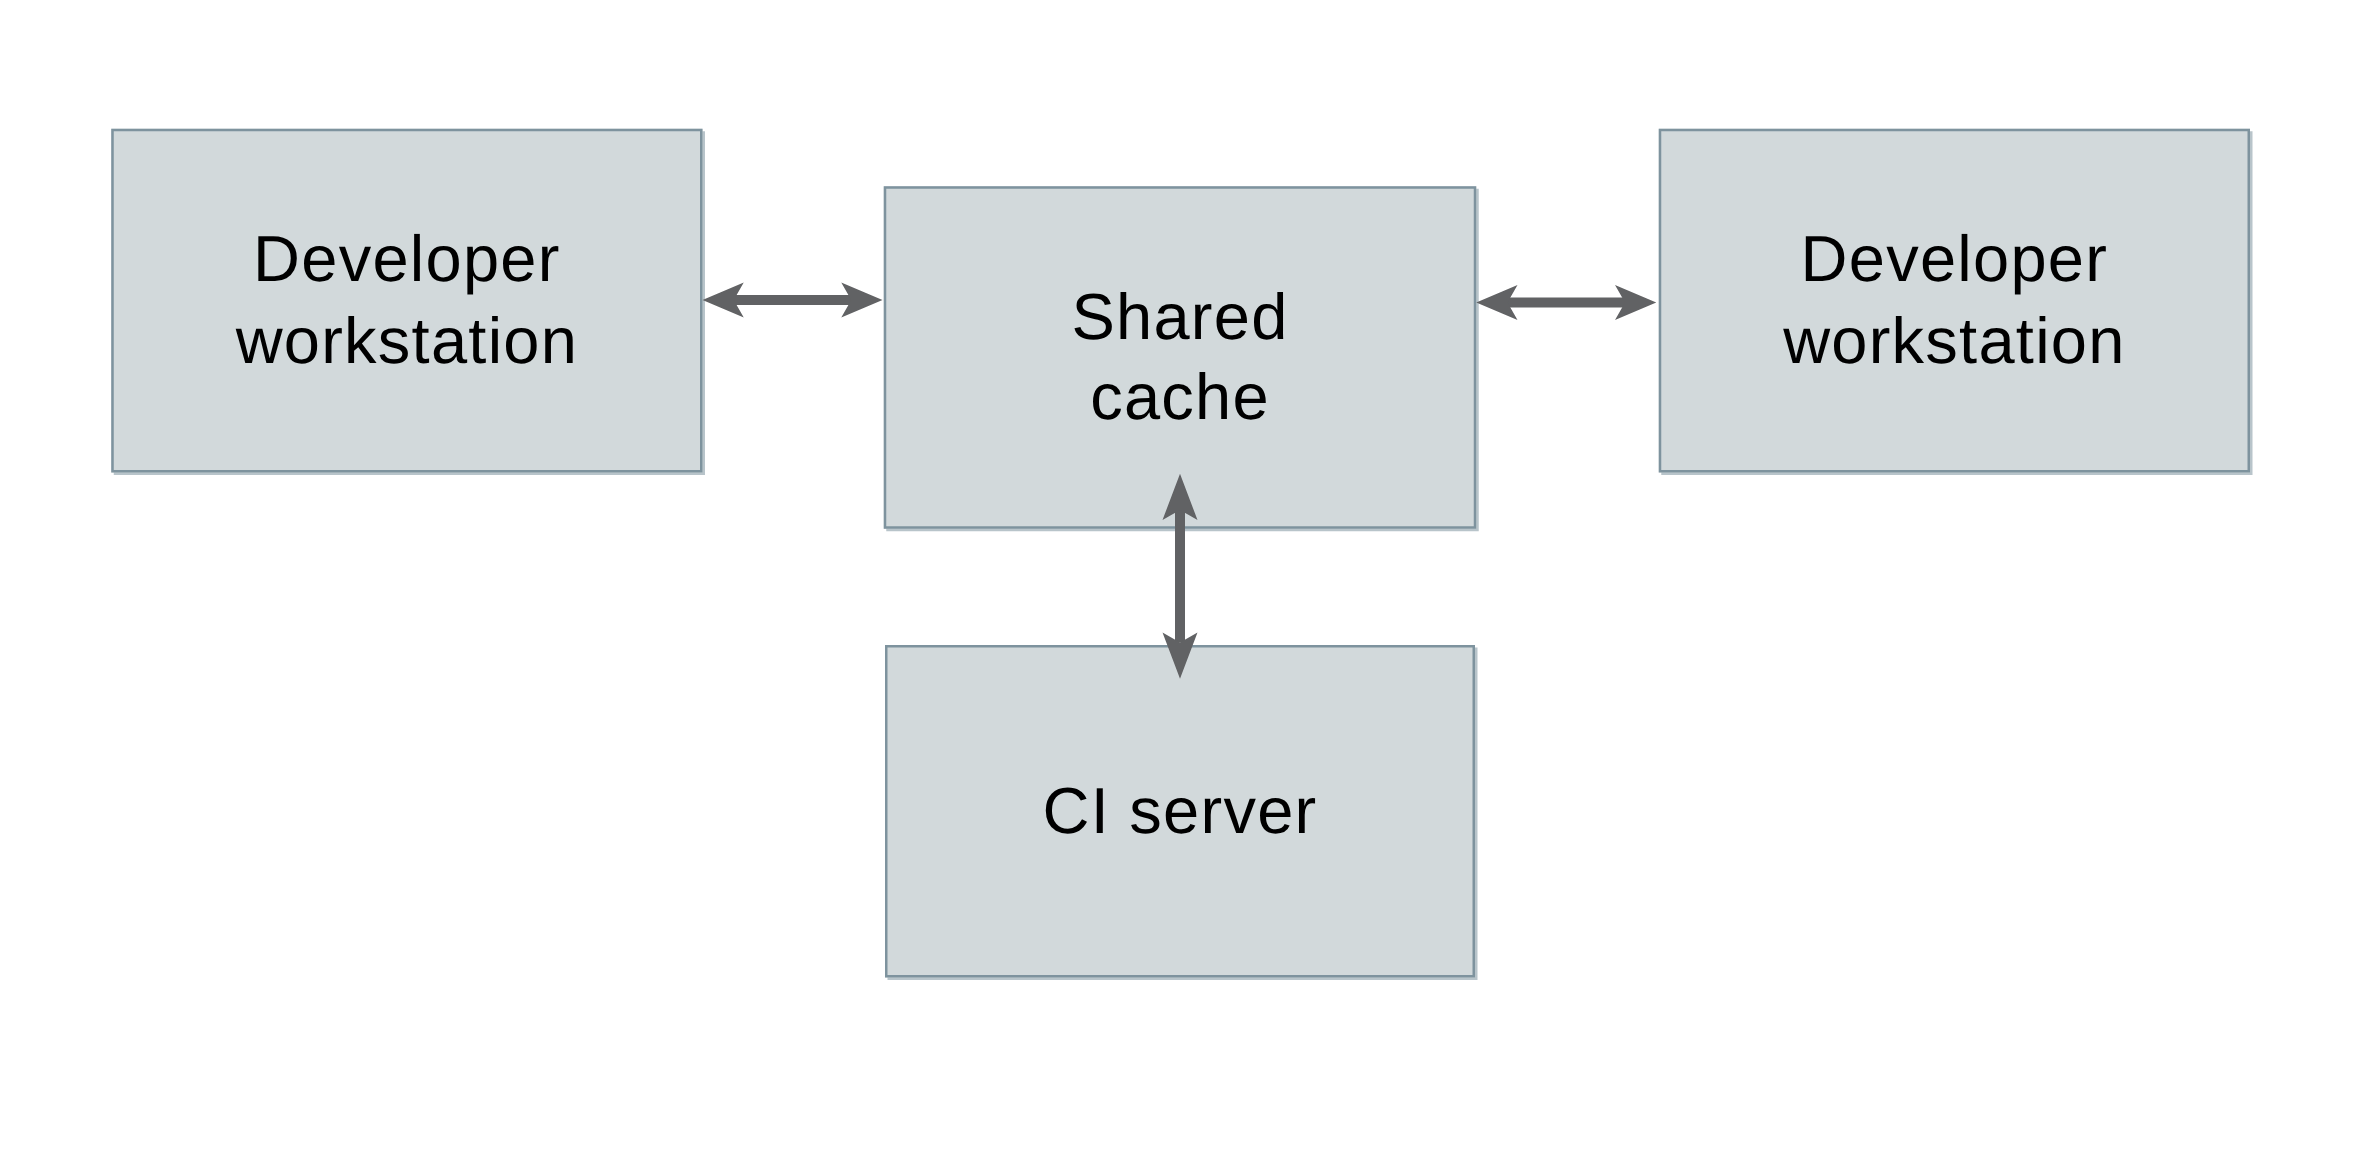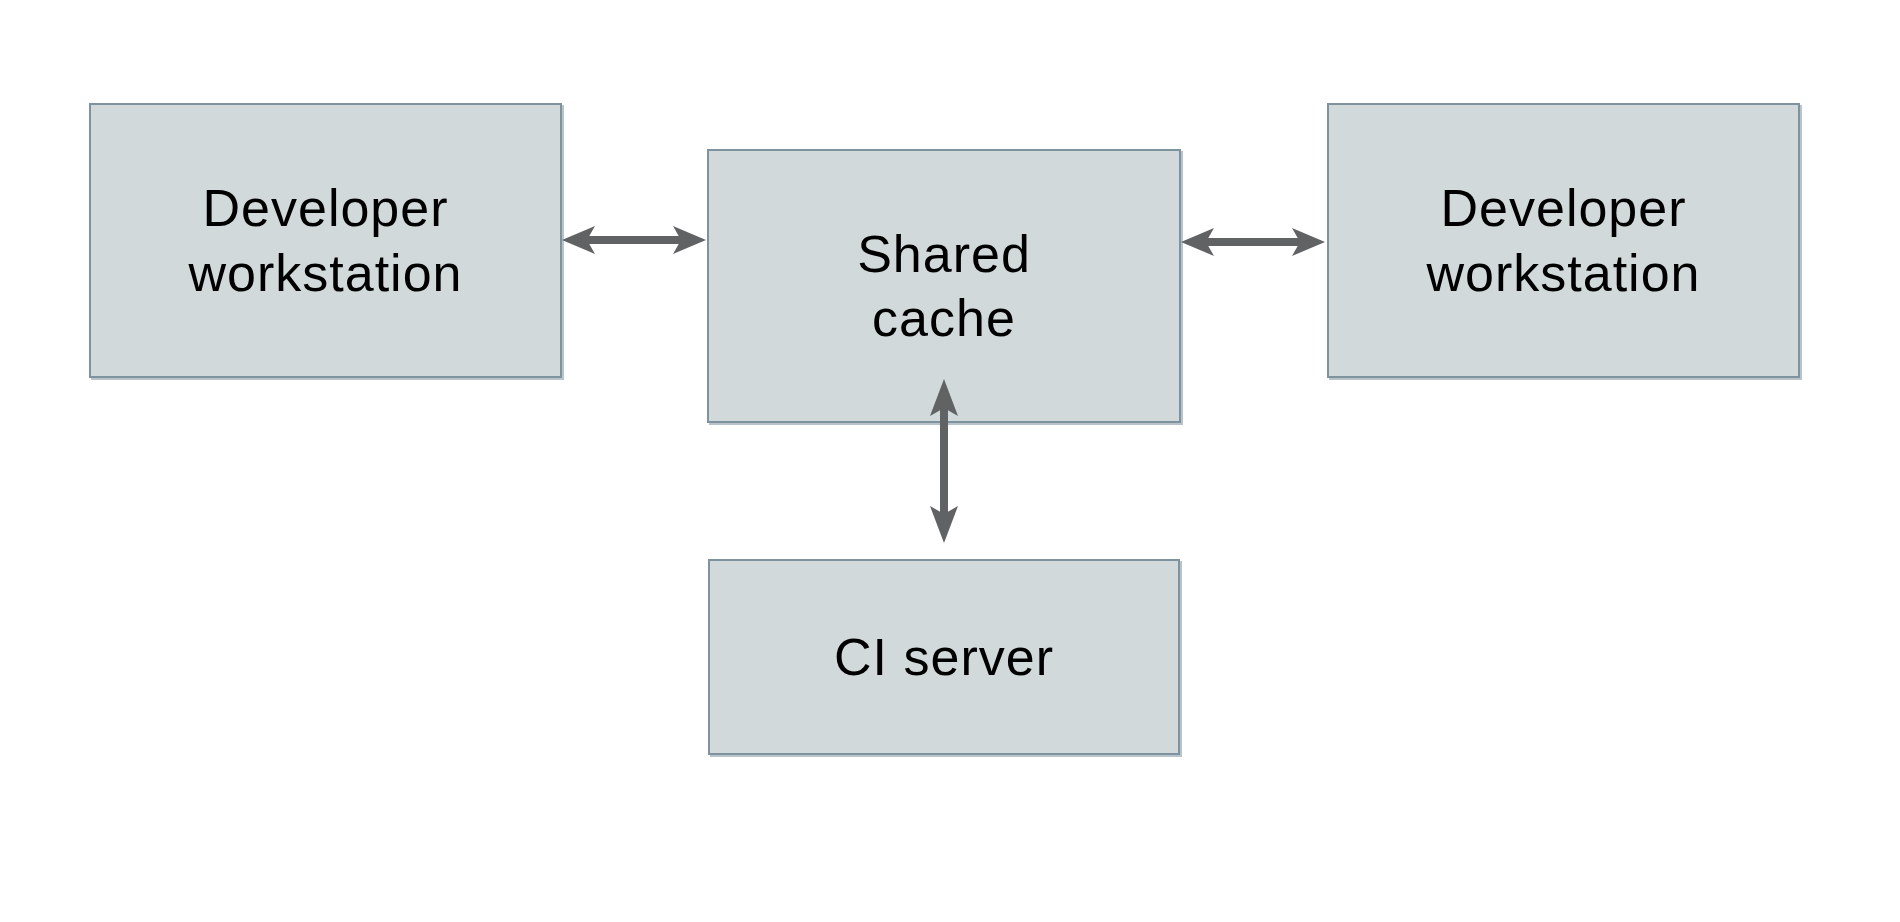--- a/index.html
+++ b/index.html
@@ -29,21 +29,21 @@
   .node-label {
     white-space: pre-line;
     font-size: 52px;
     line-height: 1.24;
     letter-spacing: 1px;
     color: var(--text, #000000);
   }
   .node-ws-left   { left: 89px;   top: 103px; width: 473px; height: 275px; }
   .node-cache     { left: 707px;  top: 103px; width: 474px; height: 274px; margin-top: 46px; }
   .node-ws-right  { left: 1327px; top: 103px; width: 473px; height: 275px; }
-  .node-ci        { left: 708px;  top: 559px; width: 472px; height: 196px; }
+  .node-ci        { left: 708px;  top: 516px; width: 472px; height: 266px; }
   .edge {
     position: absolute;
     display: block;
   }
   .edge-left     { left: 561px;  top: 219px; }
   .edge-right    { left: 1180px; top: 221px; }
   .edge-vertical { left: 923px;  top: 378px; }
 </style>
 </head>
 <body>

